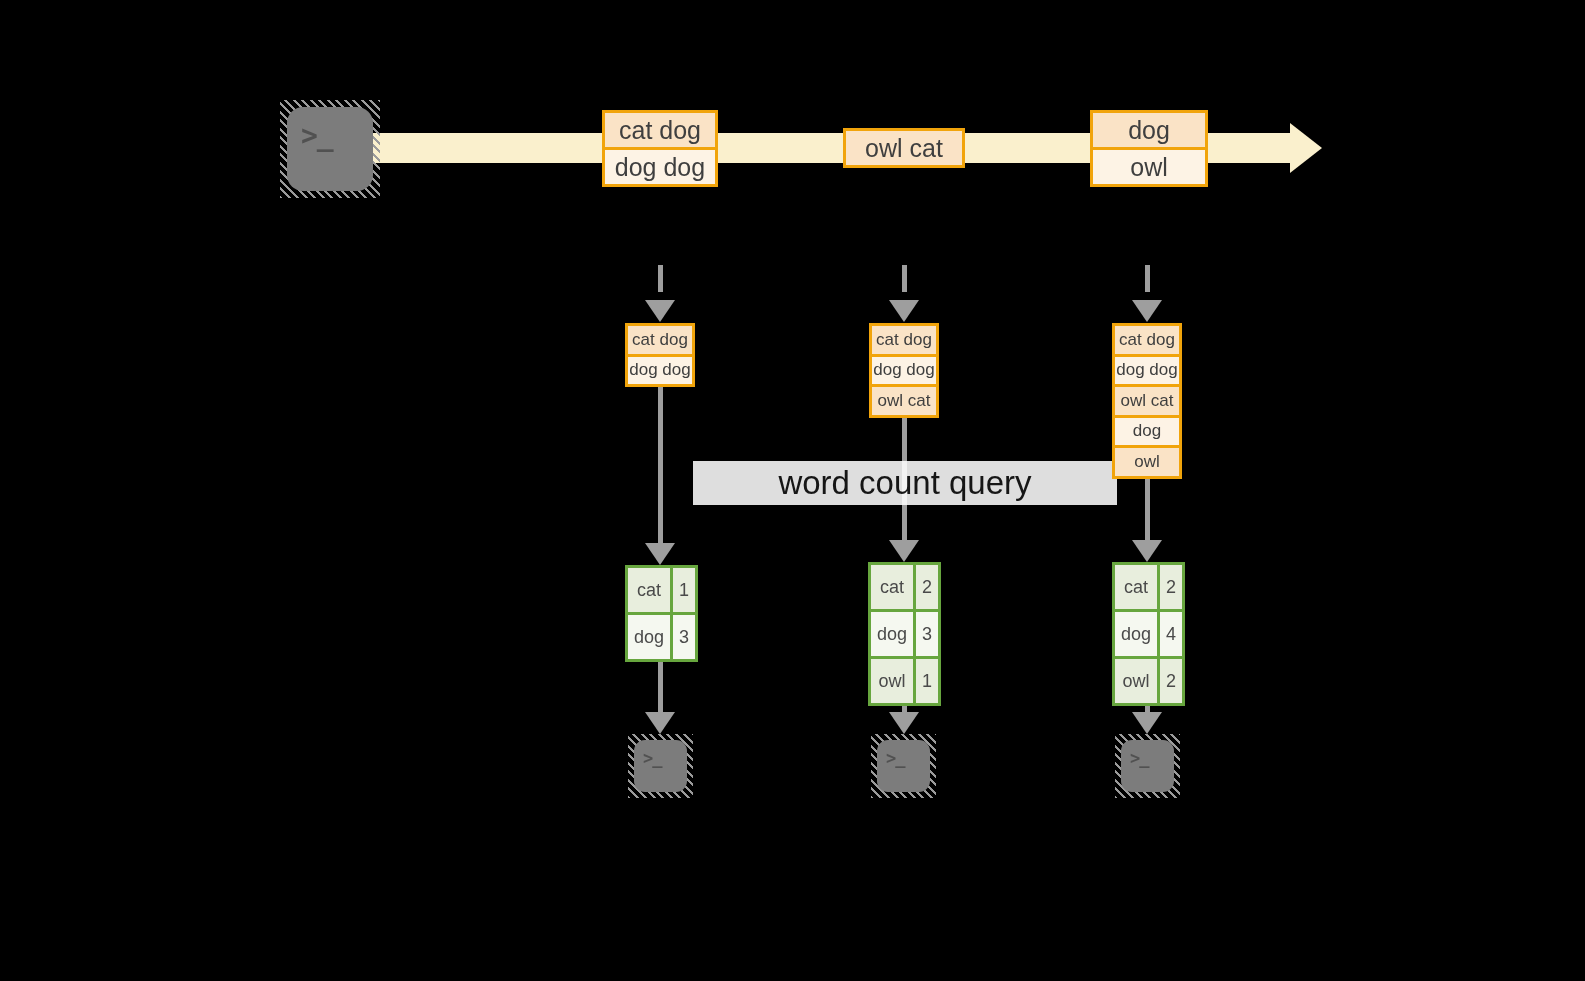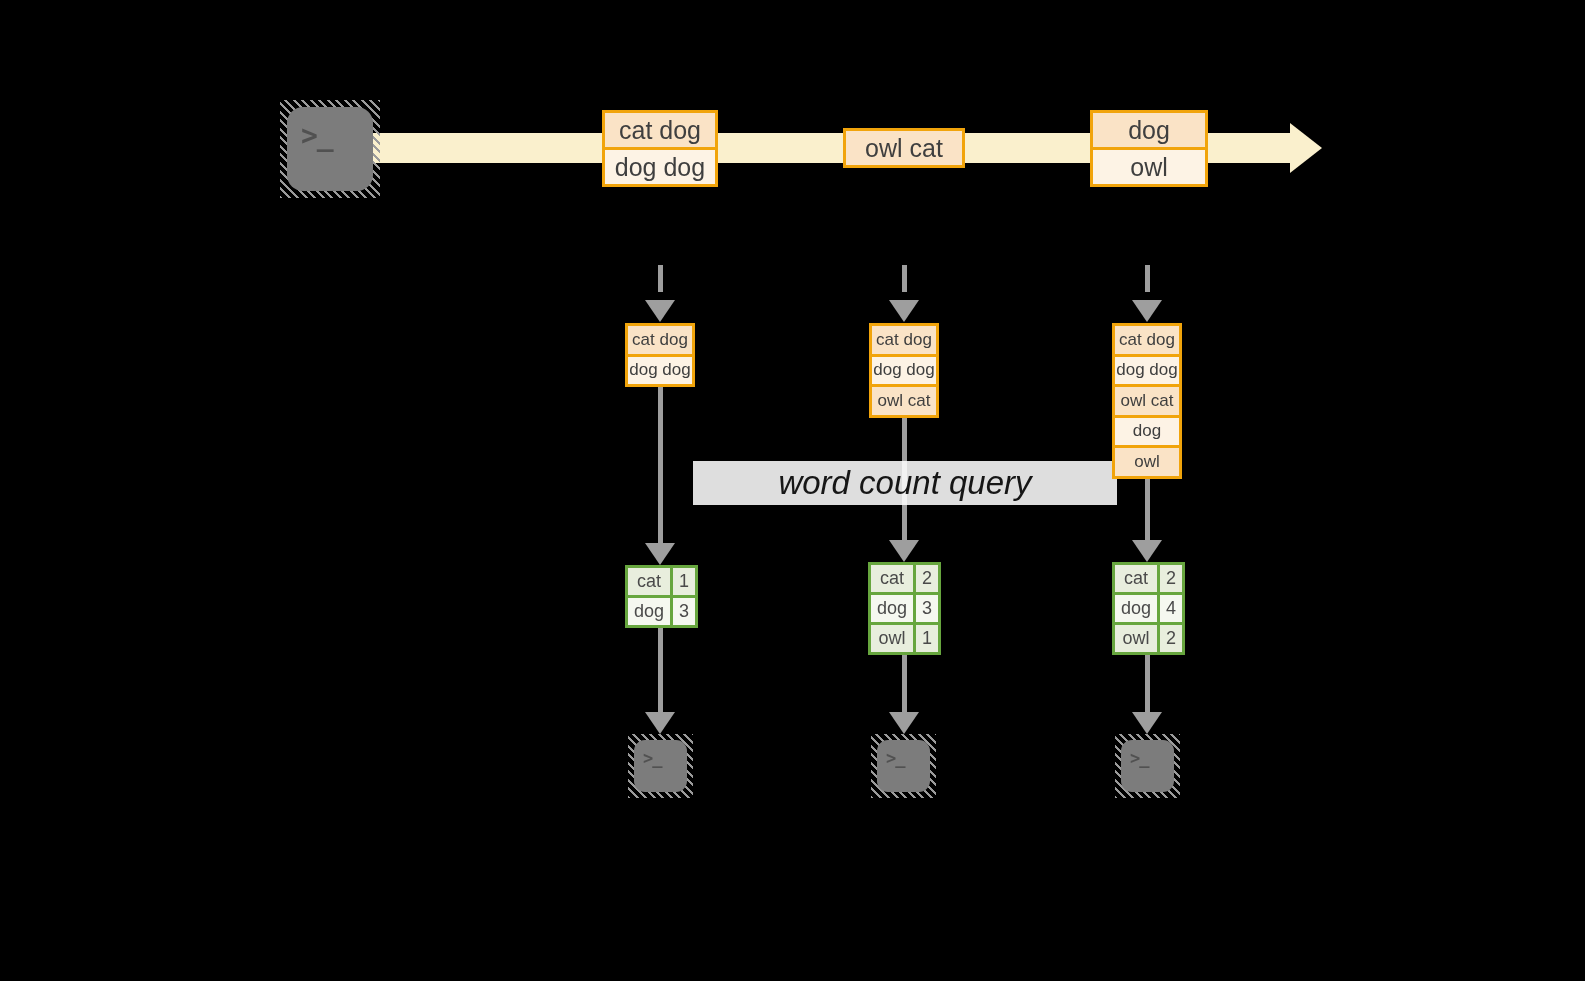--- a/index.html
+++ b/index.html
@@ -39,21 +39,21 @@
 
   
   .query-band {
     background:rgba(255,255,255,0.87); z-index:5;
     display:flex; align-items:center; justify-content:center;
     color:#161616; font-size:33px;
   }
 
   
   .gtable { border:3px solid #67a63e; background:#67a63e; z-index:4; box-sizing:border-box; }
-  .trow { display:flex; height:27px; }
+  .trow { display:flex; height:44px; }
   .trow + .trow { border-top:3px solid #67a63e; }
   .trow.tint  .tcell { background:#e8eedd; }
   .trow.plain .tcell { background:#f5f8f0; }
   .tcell {
     display:flex; align-items:center; justify-content:center;
     color:#4a4a4a; font-size:18px;
   }
   .tcell.word { width:42px; border-right:3px solid #67a63e; }
   .tcell.count { width:22px; }
 
@@ -133,21 +133,21 @@
 
   <div class="abs vline" style="left:657.5px; top:387px; height:160px;"></div>
   <div class="abs tri-down" style="left:645px; top:543px;"></div>
 
   <div class="abs vline" style="left:901.5px; top:417px; height:128px;"></div>
   <div class="abs tri-down" style="left:889px; top:540px;"></div>
 
   <div class="abs vline" style="left:1144.5px; top:478px; height:66px;"></div>
   <div class="abs tri-down" style="left:1132px; top:540px;"></div>
 
-  <div class="abs query-band" style="left:693px; top:461px; width:424px; height:44px;font-style:italic;">
+  <div class="abs query-band" style="left:693px; top:461px; width:424px; height:44px;">
     <span>word count query</span>
   </div>
 
   <div class="abs gtable" style="left:625px; top:565px;">
     <div class="trow tint">
       <div class="tcell word">cat</div>
       <div class="tcell count">1</div>
     </div>
     <div class="trow plain">
       <div class="tcell word">dog</div>

